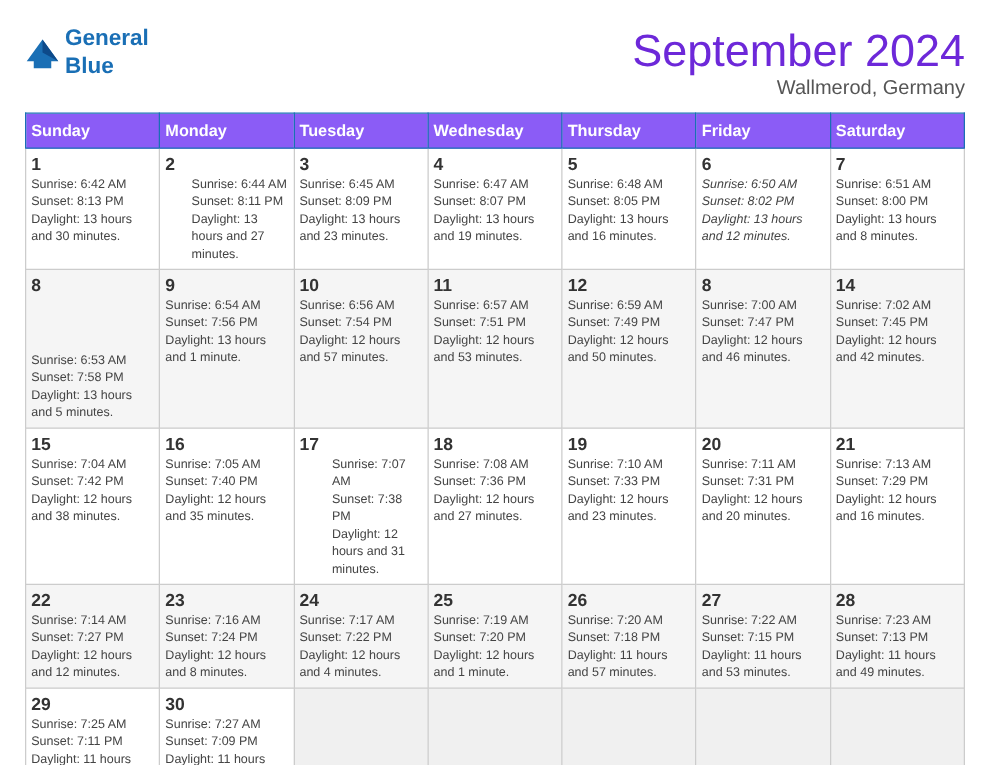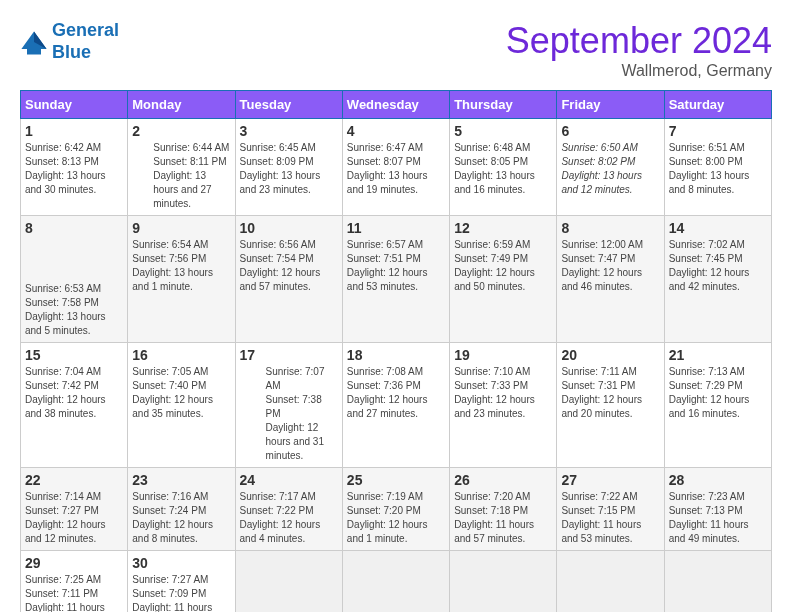--- a/index.html
+++ b/index.html
@@ -193,21 +193,21 @@
 Daylight: 12 hours and 53 minutes.</div>
         </td>
         <td>
           <span class="day-num">12</span>
           <div class="day-info" style="white-space: pre-line;">Sunrise: 6:59 AM
 Sunset: 7:49 PM
 Daylight: 12 hours and 50 minutes.</div>
         </td>
         <td>
           <span class="day-num">8</span>
-          <div class="day-info" style="white-space: pre-line;">Sunrise: 12:00 AM
+          <div class="day-info" style="white-space: pre-line;">Sunrise: 7:00 AM
 Sunset: 7:47 PM
 Daylight: 12 hours and 46 minutes.</div>
         </td>
         <td>
           <span class="day-num">14</span>
           <div class="day-info" style="white-space: pre-line;">Sunrise: 7:02 AM
 Sunset: 7:45 PM
 Daylight: 12 hours and 42 minutes.</div>
         </td>
       </tr>

